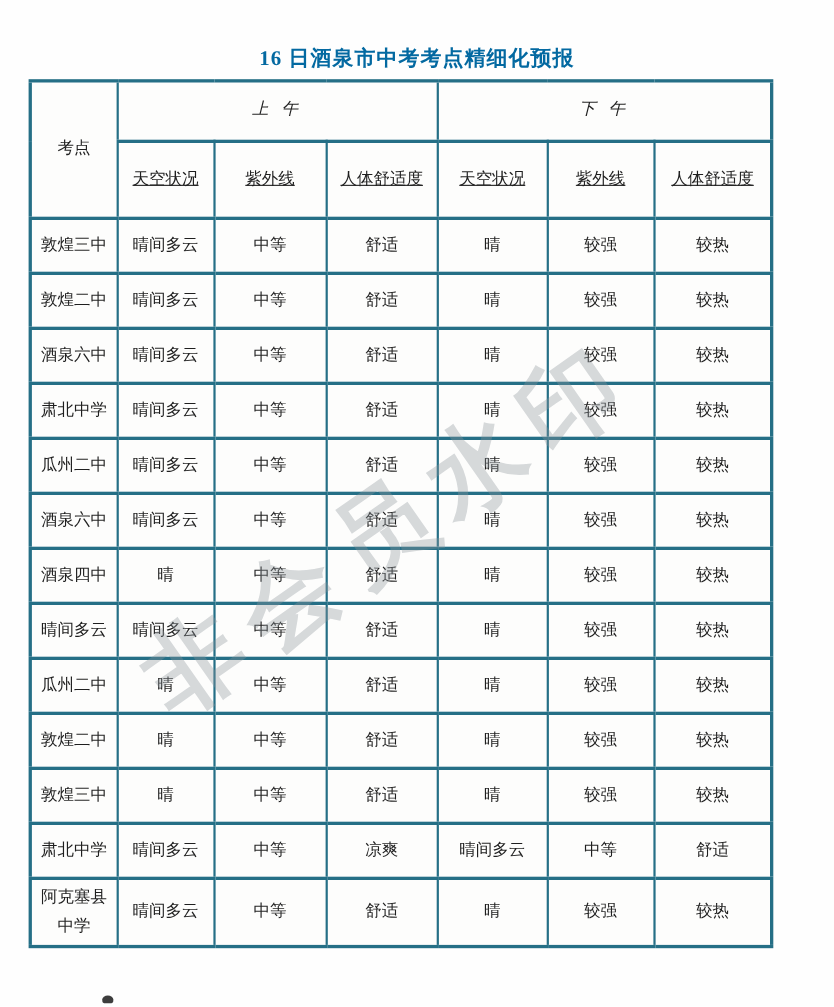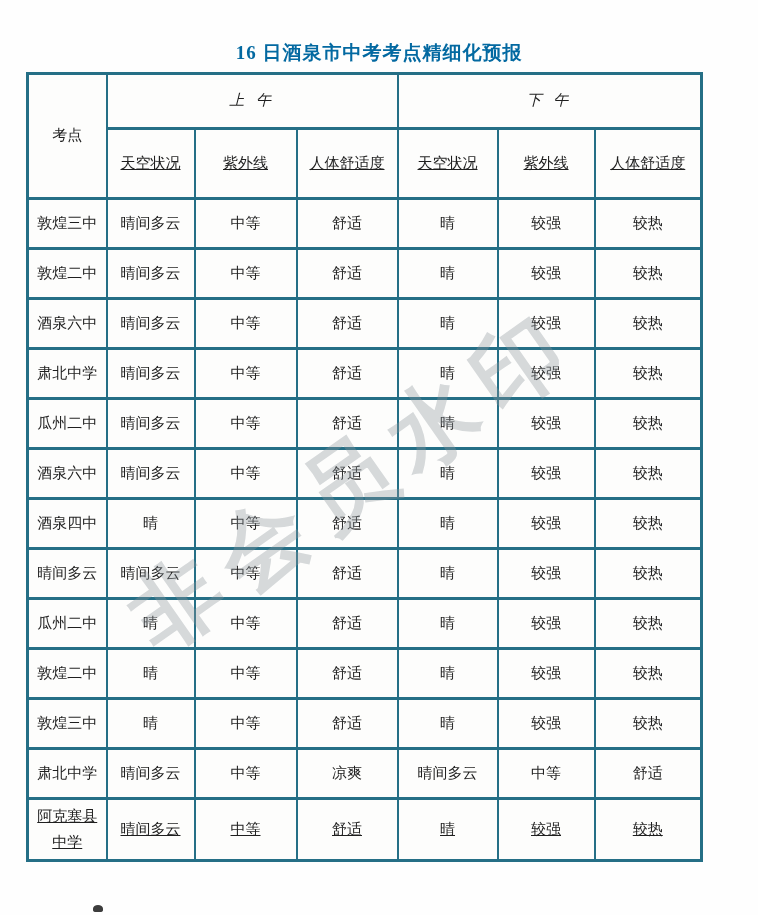--- a/index.html
+++ b/index.html
@@ -45,21 +45,21 @@
     text-align: center;
     vertical-align: middle;
     font-size: 15px;
     line-height: 1.7;
     padding: 2px 4px;
     color: var(--text);
   }
   tr.hr1 { height: 55px; }
   tr.hr2 { height: 70px; text-decoration: underline; }
   tr.data-row { height: 50px; }
-  tr.data-row.tall { height: 62px; text-decoration: underline; }
+  tr.data-row.tall { height: 62px; }
   td.session { letter-spacing: 4px; font-style: italic; }
   td.bl-thick { border-left-width: 3px; }
   .watermark {
     position: absolute;
     left: 354px;
     top: 480px;
     transform: translate(-50%, -50%) rotate(-35deg);
     font-family: "Liberation Sans", "DejaVu Sans", sans-serif;
     font-weight: 700;
     font-size: 88px;

